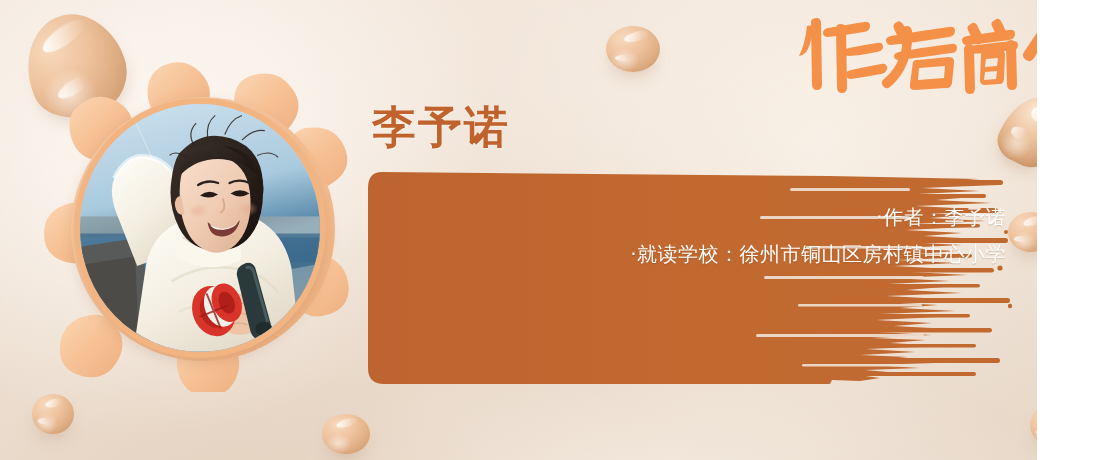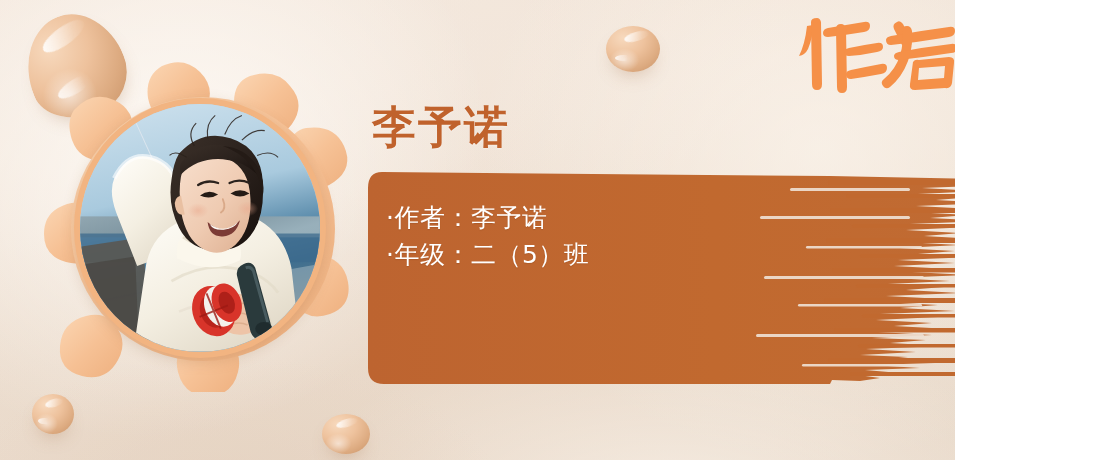--- a/index.html
+++ b/index.html
@@ -2,21 +2,21 @@
 <html><head>
 <meta charset="utf-8">
 <title>作者简介</title>
 <style>
   * { margin:0; padding:0; box-sizing:border-box; }
   html,body { background:#ffffff; }
   body { font-family:"DejaVu Sans","Liberation Sans",sans-serif; }
 
   .stage{
     position:relative;
-    width:955px; height:460px;
+    width:1037px; height:460px;
     overflow:hidden;
     background:#efe0d2;
   }
 
   
   .bg-base{
     position:absolute; inset:0;
     background:
       radial-gradient(120% 90% at 18% 8%,  #f5eae0 0%, rgba(245,234,224,0) 55%),
       radial-gradient(100% 80% at 80% 12%, #f2e5d9 0%, rgba(242,229,217,0) 60%),
@@ -138,23 +138,24 @@
     font-size:44px; font-weight:bold; letter-spacing:2px;
     color:#c0622c;
     font-family:"DejaVu Sans","Liberation Sans",sans-serif;
     text-shadow:0 1px 2px rgba(255,255,255,.35);
   }
   .info{
     position:absolute; left:386px; top:199px; width:620px;
     color:#ffffff;
   }
   .info .line{
-    font-size:25px; line-height:37px; letter-spacing:.5px;
+    font-size:20px; line-height:37px; letter-spacing:.5px;
     white-space:nowrap;
     text-shadow:0 1px 1px rgba(120,60,25,.25);
+    text-align:right;
   }
 
   
   .title-block{ position:absolute; left:795px; top:10px; width:300px; height:100px; }
   .title-block svg{ display:block; width:100%; height:82px; overflow:visible; }
   .pinyin{
     position:absolute; left:0; top:84px; width:300px;
     text-align:center;
     font-size:11px; letter-spacing:7px;
     color:#f5a775;
@@ -272,21 +273,21 @@
   <div class="blob" id="blob-sphere-bottomright">
     <div class="body"></div>
       <div class="hl"></div>
       <div class="hl2"></div>
   </div>
 
   <div class="name">李予诺</div>
 
   <div class="info">
     <div class="line">·作者：李予诺</div>
-    <div class="line">·年级：二（5）班</div>
+    <div class="line">·就读学校：徐州市铜山区房村镇中心小学</div>
   </div>
 
   <div class="photo-frame">
     <div class="sun">
       <svg viewBox="0 0 320 330" aria-hidden="true">
         <defs>
           <linearGradient id="sung" x1="0" y1="0" x2="1" y2="1">
             <stop offset="0" stop-color="#fbd6b3"></stop>
             <stop offset="0.5" stop-color="#f6c195"></stop>
             <stop offset="1" stop-color="#eeb07f"></stop>

